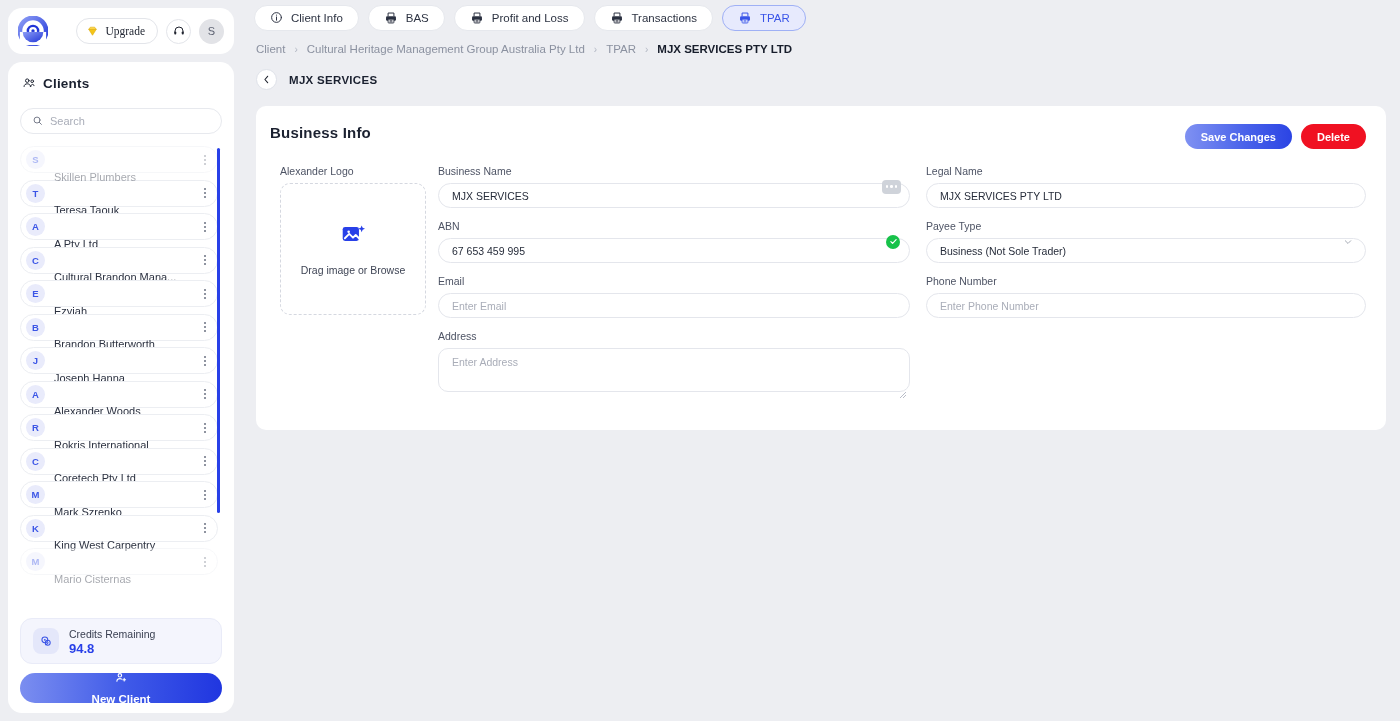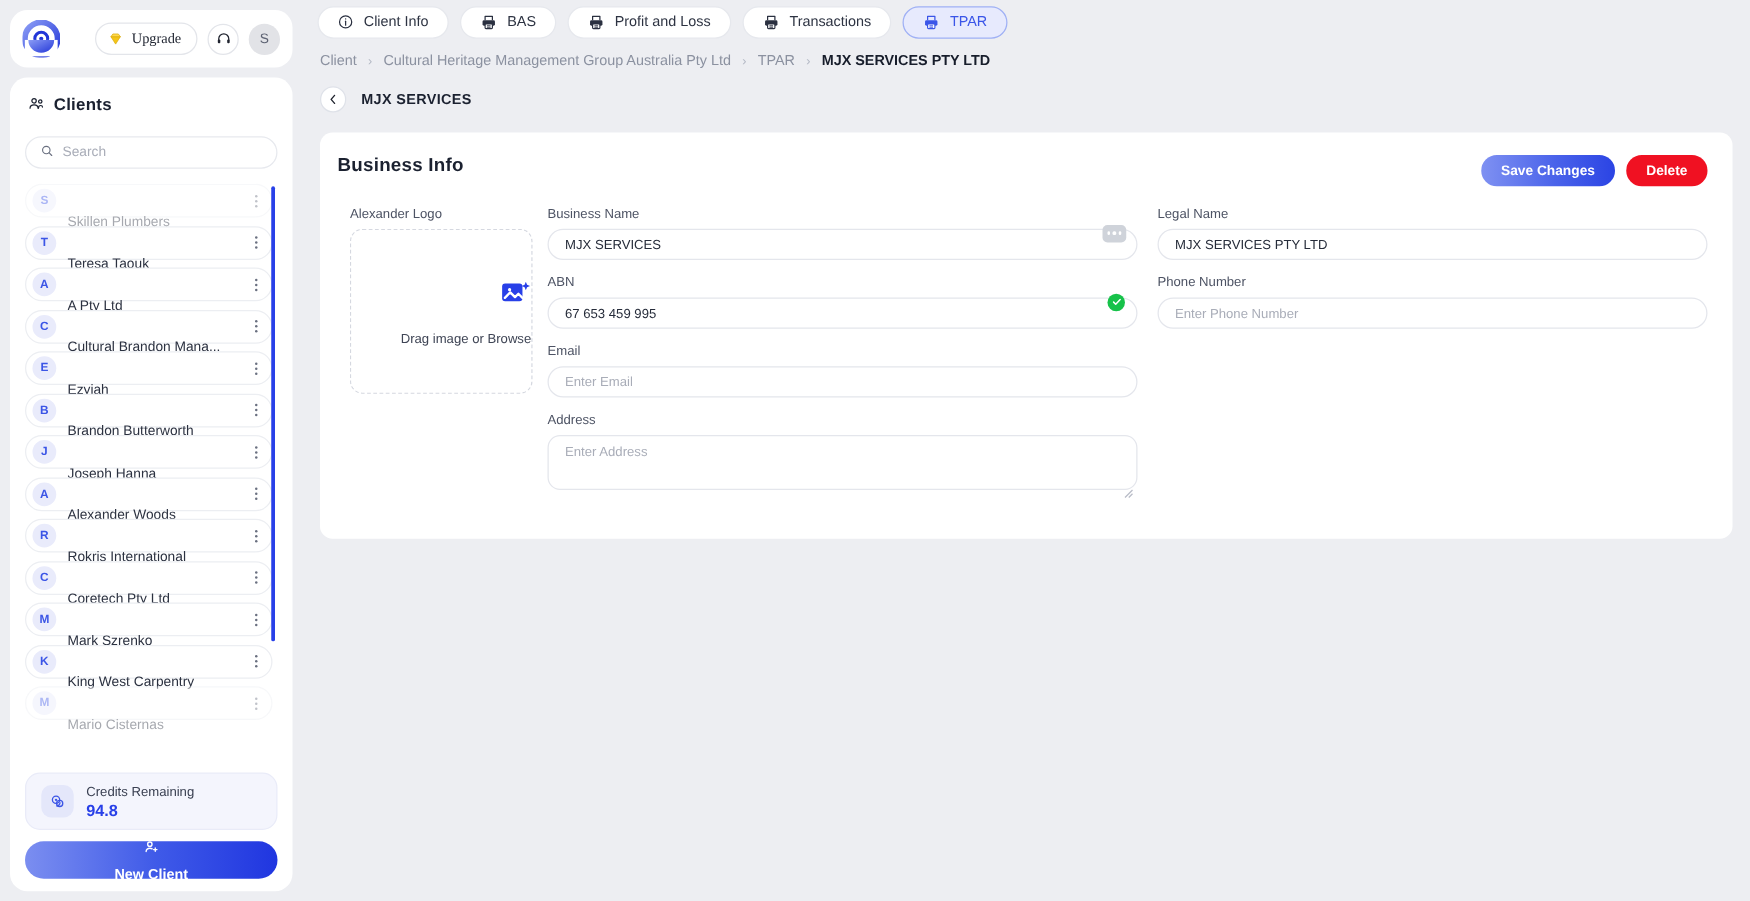--- a/index.html
+++ b/index.html
@@ -221,21 +221,21 @@
     width: 14px; height: 14px; border-radius: 50%; background: #17c24a;
     display: flex; align-items: center; justify-content: center;
   }
   .adorn-chev {
     position: absolute; right: 13px; top: 50%; transform: translateY(-50%);
     pointer-events: none; color: #9ea3ae;
   }
 
   .dropzone {
     height: 132px; border: 1.5px dashed #d5d8e0; border-radius: 10px;
-    display: flex; flex-direction: column; align-items: flex-end; justify-content: center;
+    display: flex; flex-direction: column; align-items: center; justify-content: center;
     gap: 12px; cursor: pointer; background: #fff;
   }
   .dz-text { font-size: 10.5px; color: #3f4555; }
 
   .resize-grip {
     position: absolute; right: 3px; bottom: 3px; width: 8px; height: 8px;
     pointer-events: none;
   }
 </style>
 </head>
@@ -601,20 +601,29 @@
             </span>
           </div>
         </div>
 
         <div class="col-right">
           <div class="field">
             <label class="fld-label">Legal Name</label>
             <input class="inp" value="MJX SERVICES PTY LTD" style="">
           </div>
 
+          <div class="field">
+            <label class="fld-label">Payee Type</label>
+            <input class="inp has-adorn" readonly="" value="Business (Not Sole Trader)" style="">
+            <span class="adorn-chev">
+              <svg viewBox="0 0 24 24" width="10" height="10" fill="none" stroke="#9ea3ae" stroke-width="2.2" stroke-linecap="round" stroke-linejoin="round">
+                <path d="M5.5 9l6.5 6.5L18.5 9"></path>
+              </svg>
+            </span>
+          </div>
 
           <div class="field">
             <label class="fld-label">Phone Number</label>
             <input class="inp" placeholder="Enter Phone Number" style="">
           </div>
         </div>
 
       </div>
     </div>
   </section>

